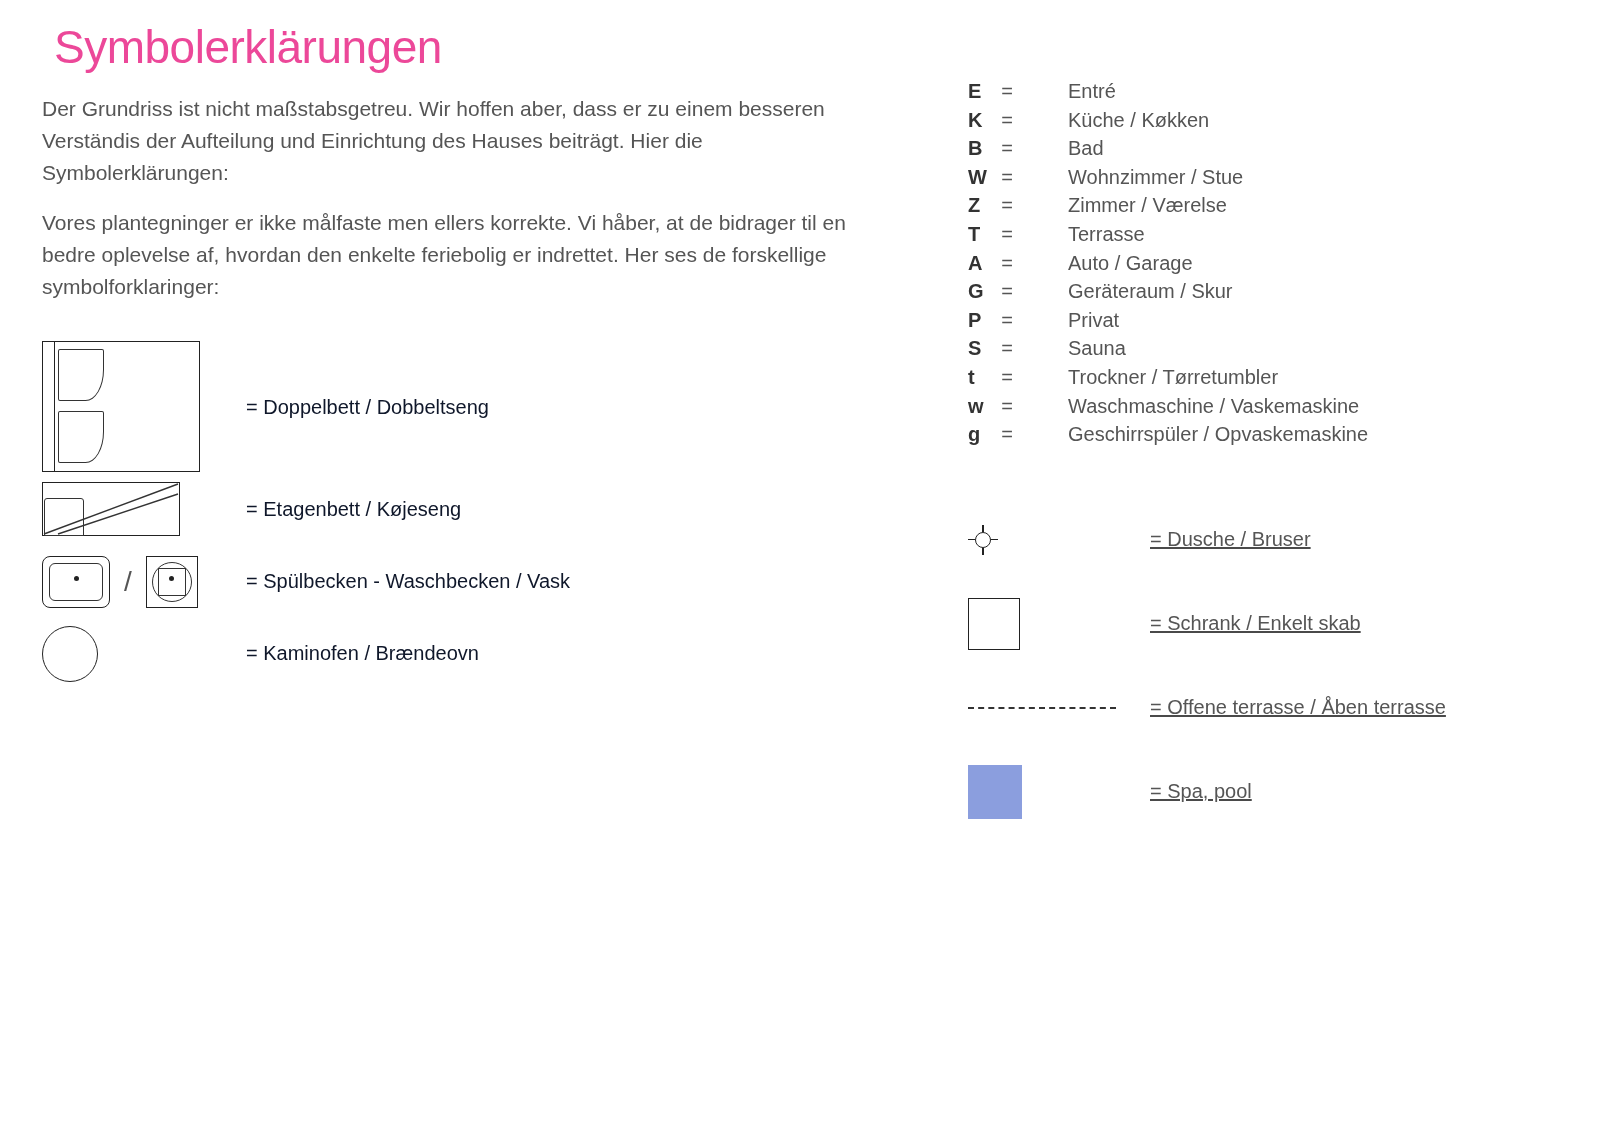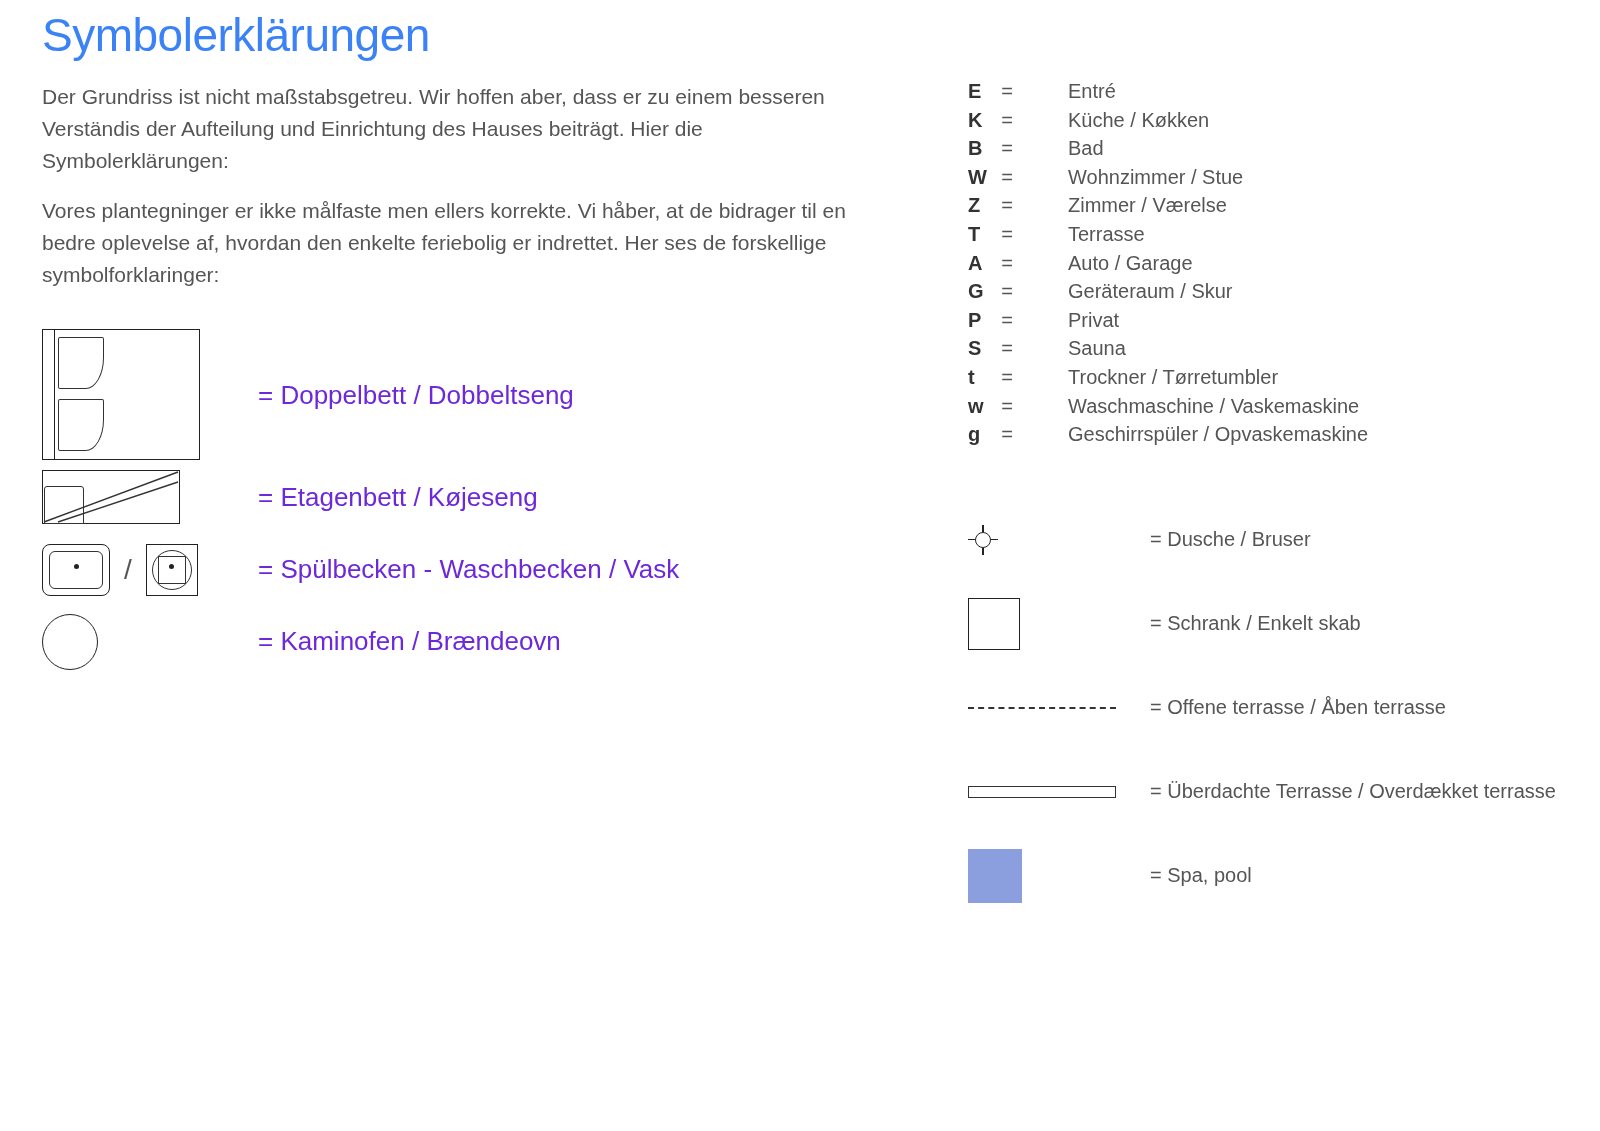--- a/index.html
+++ b/index.html
@@ -26,22 +26,22 @@
   .left-col {
     position: absolute;
     left: 42px;
     top: 0;
     width: 880px;
   }
 
   h1.title {
     font-size: 46px;
     font-weight: normal;
-    color: #3b82f6;
-    margin: 0;
+    color: #ec4899;
+    margin: 12px;
     padding: 8px 0 0 0;
     letter-spacing: -0.5px;
     line-height: 1.2;
   }
 
   h1.title.second {
     padding-top: 44px;
   }
 
   p.intro {
@@ -61,23 +61,23 @@
     align-items: center;
     min-height: 72px;
   }
   .sym-art {
     width: 180px;
     flex: 0 0 180px;
     display: flex;
     align-items: center;
   }
   .sym-label {
-    font-size: 26px;
-    color: #6d28d9;
-    margin-left: 36px;
+    font-size: 20px;
+    color: #0f172a;
+    margin-left: 24px;
     white-space: nowrap;
   }
 
   
   .dblbed {
     position: relative;
     width: 160px;
     height: 133px;
   }
   .dblbed .frame {
@@ -246,20 +246,21 @@
     flex: 0 0 26px;
     text-align: center;
   }
   .abbr-val {
     white-space: nowrap;
     margin-left: 48px;
   }
 
   .legend-list {
     margin-top: 46px;
+    text-decoration: underline;
   }
   .legend-row {
     display: flex;
     align-items: center;
     height: 84px;
   }
   .legend-art {
     width: 182px;
     flex: 0 0 182px;
     display: flex;
@@ -489,26 +490,20 @@
       </div>
 
 
       <div class="legend-row">
         <div class="legend-art">
           <div class="dashed-line"></div>
         </div>
         <div class="legend-label">= Offene terrasse / Åben terrasse</div>
       </div>
 
-      <div class="legend-row">
-        <div class="legend-art">
-          <div class="covered-terrace"></div>
-        </div>
-        <div class="legend-label">= Überdachte Terrasse / Overdækket terrasse</div>
-      </div>
 
 
       <div class="legend-row">
         <div class="legend-art">
           <div class="swatch" id="swatch-spa" style="background: rgb(139, 158, 222);"></div>
         </div>
         <div class="legend-label">= Spa, pool</div>
       </div>
 
     </div>

